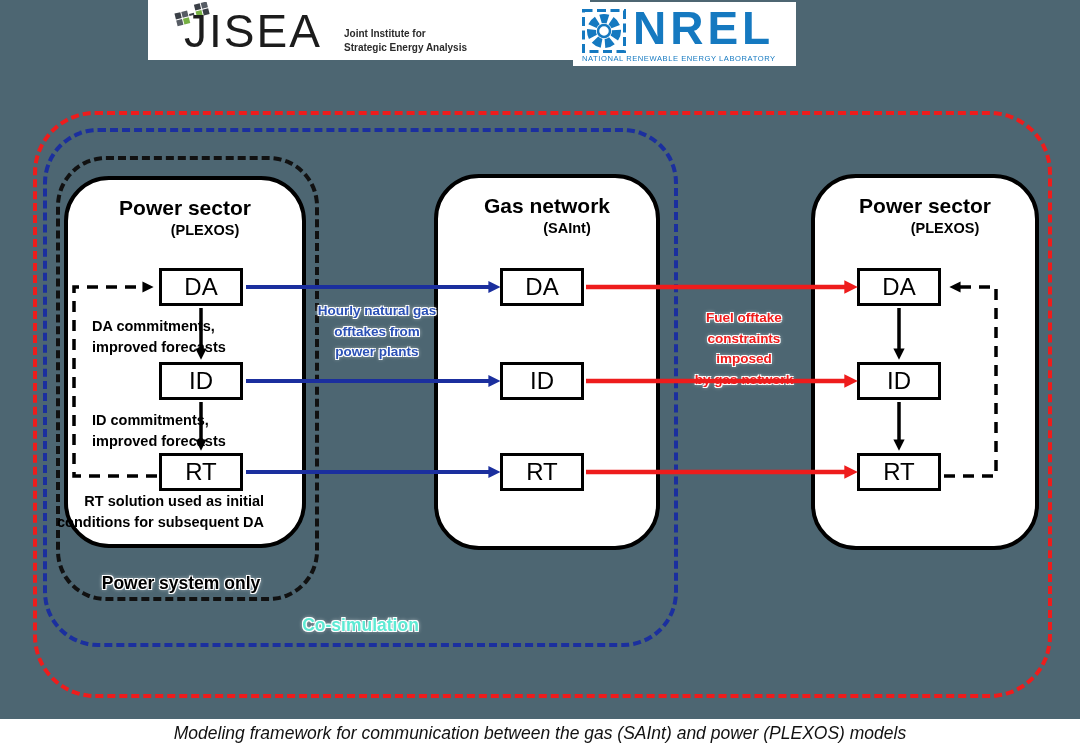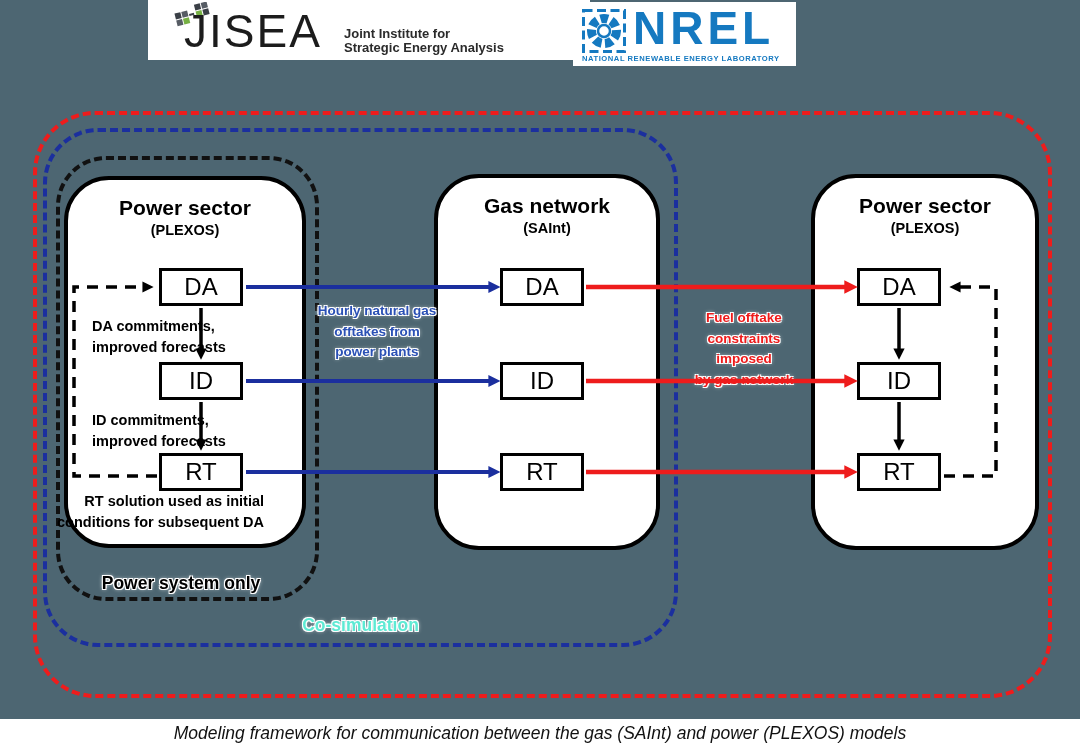--- a/index.html
+++ b/index.html
@@ -4,28 +4,28 @@
 <style>
   html,body{margin:0;padding:0;background:#4d6672;}
   .page{position:relative;width:1080px;height:751px;background:#4d6672;overflow:hidden;
         font-family:"Liberation Sans",sans-serif;color:#000;}
 
   
   .logo-card{position:absolute;background:#fff;}
   .jisea-card{left:148px;top:0;width:402px;height:60px;padding-left:40px;}
   .jisea-word{position:absolute;left:36px;top:6px;font-size:46px;line-height:50px;
               font-weight:400;letter-spacing:2px;color:#1c1c1c;}
-  .jisea-tag{position:absolute;left:196px;top:27px;font-size:13px;line-height:13.5px;
+  .jisea-tag{position:absolute;left:196px;top:27px;font-size:10px;line-height:13.5px;
              font-weight:700;color:#2b2b2b;}
   .jisea-sat{position:absolute;left:24px;top:2px;}
   .nrel-card{left:573px;top:2px;width:223px;height:64px;}
   .nrel-word{position:absolute;left:60px;top:1px;font-size:46px;line-height:50px;
              font-weight:700;letter-spacing:4px;color:#1579c0;}
   .nrel-tag{position:absolute;left:9px;top:52px;font-size:7.6px;letter-spacing:0.55px;
-            font-weight:700;color:#1579c0;white-space:nowrap;text-align:right;}
+            font-weight:400;color:#1579c0;white-space:nowrap;text-align:right;}
   .nrel-icon{position:absolute;left:9px;top:7px;}
 
   
   .dash-box{position:absolute;box-sizing:border-box;}
   .dash-red {left:33px; top:111px;width:1019px;height:587px;border:4px dashed #ee1c1c;border-radius:62px;}
   .dash-blue{left:43px; top:128px;width:635px; height:519px;border:4px dashed #1b2f9e;border-radius:55px;}
   .dash-blk {left:56px; top:156px;width:263px; height:445px;border:4px dashed #111;  border-radius:50px;}
 
   .glow{text-shadow:-1px -1px 0 #fff,1px -1px 0 #fff,-1px 1px 0 #fff,1px 1px 0 #fff,0 0 4px #fff;}
   .bound-label{position:absolute;text-align:center;font-size:17.5px;font-weight:600;}
@@ -34,21 +34,21 @@
   .lbl-coord{left:33px;top:666px;width:1019px;color:#ee1c1c;}
 
   
   .sector{position:absolute;box-sizing:border-box;background:#fff;border:4px solid #000;border-radius:45px;}
   .sec-left {left:64px; top:176px;width:242px;height:372px;}
   .sec-mid  {left:434px;top:174px;width:226px;height:376px;}
   .sec-right{left:811px;top:174px;width:228px;height:376px;}
   .sec-title{position:absolute;left:0;top:16px;width:100%;text-align:center;
              font-size:21px;font-weight:600;}
   .sec-sub{position:absolute;left:0;top:42px;width:100%;text-align:center;
-           font-size:14.5px;font-weight:700;}
+           font-size:14.5px;font-weight:700;padding-left:20px;}
 
   
   .stage{position:absolute;box-sizing:border-box;width:84px;height:38px;background:#fff;
          border:3.5px solid #000;text-align:center;font-size:24px;line-height:32px;font-weight:400;}
 
   
   .note{position:absolute;font-size:14.5px;line-height:21px;font-weight:700;color:#000;}
 
   
   .flow-label{position:absolute;text-align:center;font-size:13.5px;line-height:20.5px;font-weight:700;}

